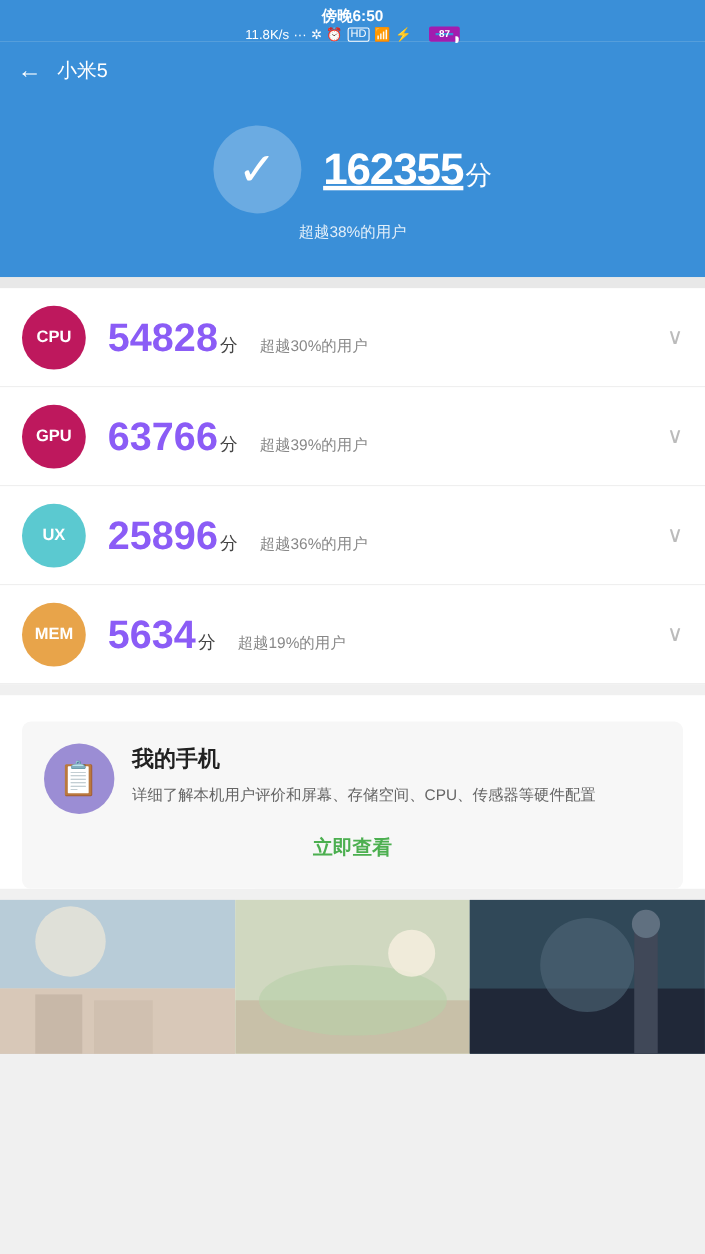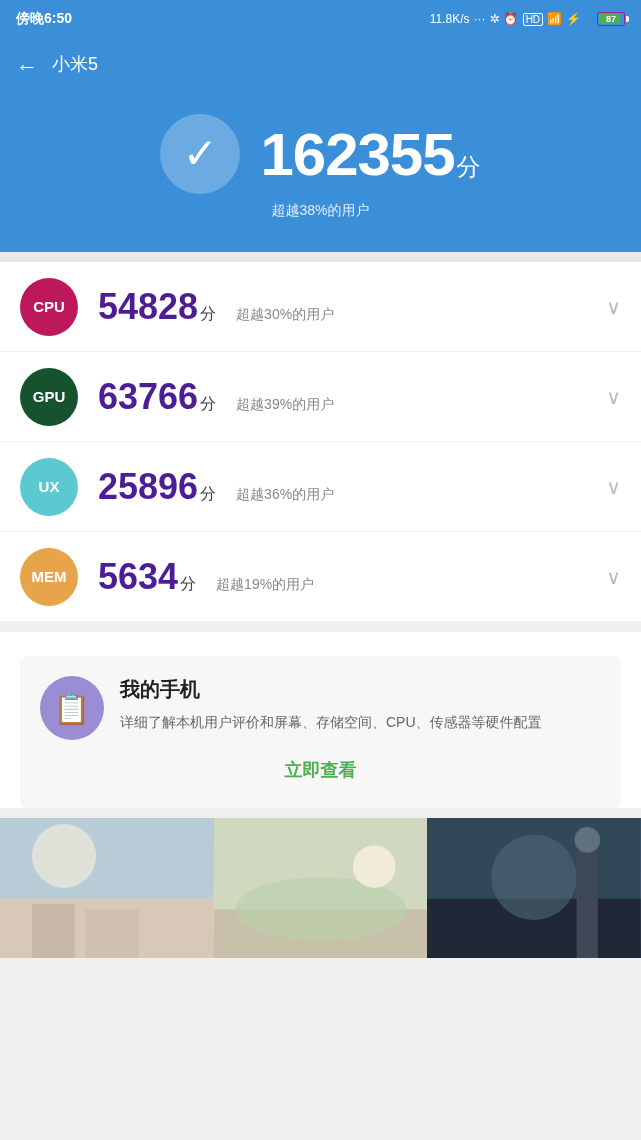--- a/index.html
+++ b/index.html
@@ -14,34 +14,35 @@
     
     .status-bar {
       background: #3a8fd8;
       color: white;
       display: flex;
       justify-content: space-between;
       align-items: center;
       padding: 6px 16px;
       height: 38px;
       font-size: 13px;
+      flex-direction: column;
     }
     .status-bar-left { font-weight: bold; font-size: 14px; }
     .status-bar-right {
       display: flex;
       align-items: center;
       gap: 4px;
       font-size: 12px;
       justify-content: center;
     }
     .battery-icon {
       display: inline-block;
       width: 28px;
       height: 14px;
-      border: 1px solid #a21caf;
+      border: 6px solid #a21caf;
       border-radius: 2px;
       position: relative;
       margin-left: 12px;
     }
     .battery-icon::after {
       content: '';
       position: absolute;
       right: -5px;
       top: 3px;
       width: 3px;
@@ -112,23 +113,24 @@
       align-items: center;
       justify-content: center;
     }
     .check-mark {
       color: white;
       font-size: 42px;
       line-height: 1;
     }
     .score-number {
       color: white;
-      font-size: 60px;
+      font-size: 40px;
       font-weight: bold;
       letter-spacing: -1px;
+      text-decoration: underline;
     }
     .score-fen {
       color: white;
       font-size: 24px;
       font-weight: normal;
       margin-left: 2px;
     }
     .score-subtitle {
       color: rgba(255,255,255,0.85);
       font-size: 14px;
@@ -156,34 +158,34 @@
       border-radius: 50%;
       display: flex;
       align-items: center;
       justify-content: center;
       color: white;
       font-size: 15px;
       font-weight: bold;
       flex-shrink: 0;
     }
     .badge-cpu { background: #be185d; }
-    .badge-gpu { background: #14532d; }
+    .badge-gpu { background: #be185d; }
     .badge-ux  { background: #5bc9d0; }
     .badge-mem { background: #e8a44a; text-align: right; }
 
     .score-value-group {
       display: flex;
       align-items: baseline;
       margin-left: 20px;
       flex: 1;
     }
     .score-value {
       font-size: 36px;
       font-weight: bold;
-      color: #4c1d95;
+      color: #8b5cf6;
     }
     .score-fen-small {
       font-size: 16px;
       color: #444;
       margin-left: 2px;
     }
     .score-percentile {
       color: #888;
       font-size: 14px;
       margin-left: 20px;

